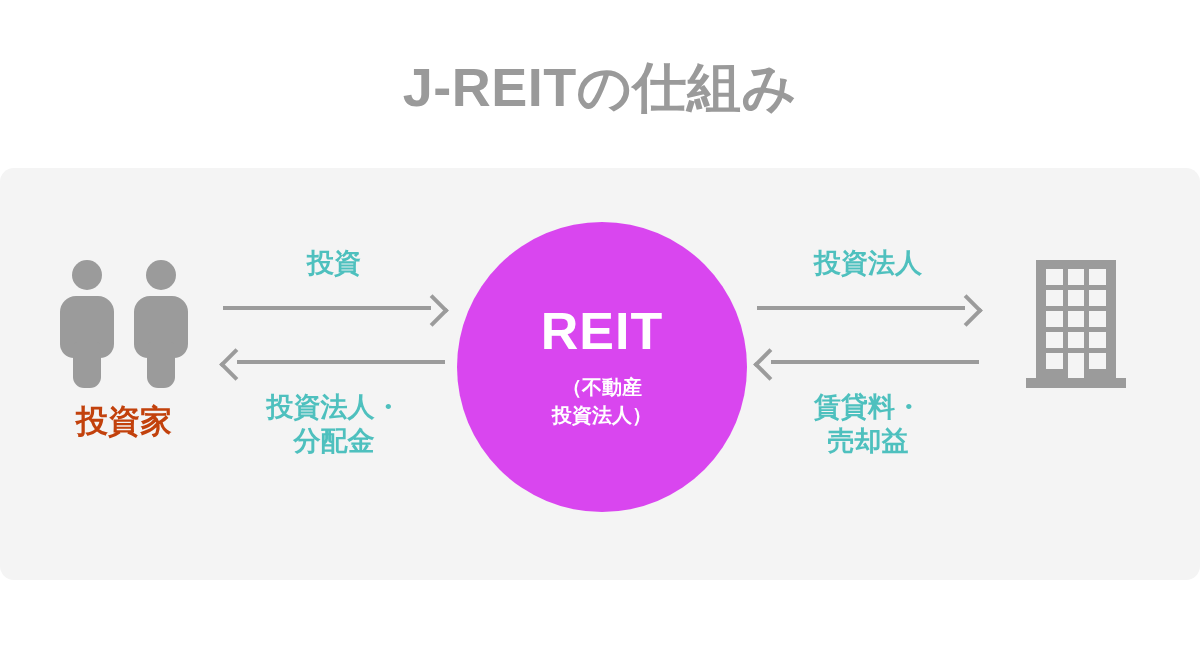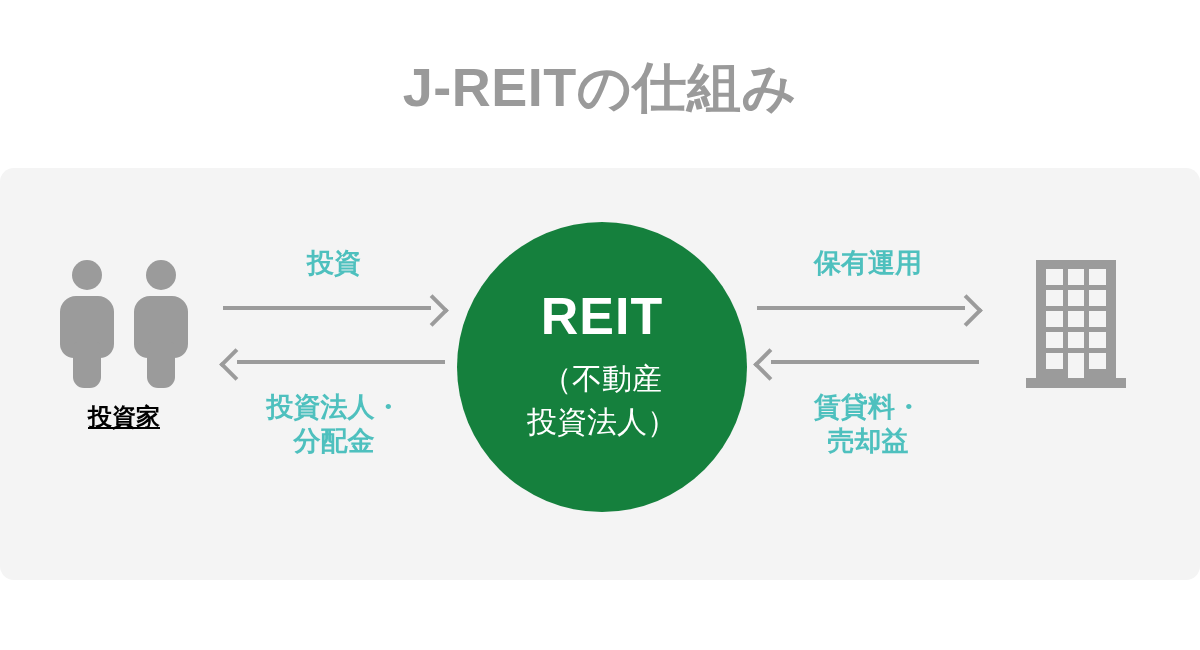--- a/index.html
+++ b/index.html
@@ -53,26 +53,25 @@
   .node.right { left: 976px; }
 
   .node-icon {
     height: 140px;
     display: flex;
     align-items: flex-end;
     justify-content: center;
   }
   .node-label {
     margin-top: 16px;
-    font-size: 24px;
-    font-weight: bold;
-    color: #000000;
+    font-size: 32px;
+    font-weight: bold;
+    color: #c2410c;
     line-height: 1.1;
     white-space: nowrap;
-    text-decoration: underline;
   }
 
   
   .people {
     display: flex;
     align-items: flex-end;
     gap: 20px;
   }
   .person {
     position: relative;
@@ -144,37 +143,37 @@
   }
 
   
   .reit-circle {
     position: absolute;
     left: 457px;
     top: 222px;
     width: 290px;
     height: 290px;
     border-radius: 50%;
-    background: #15803d;
+    background: #d946ef;
     display: flex;
     flex-direction: column;
     align-items: center;
     justify-content: center;
     color: #ffffff;
   }
   .reit-title {
     font-size: 52px;
     font-weight: bold;
     letter-spacing: 1px;
     line-height: 1;
     margin-bottom: 16px;
   }
   .reit-sub {
-    font-size: 30px;
-    font-weight: normal;
+    font-size: 20px;
+    font-weight: bold;
     line-height: 1.42;
     text-align: center;
     white-space: pre-line;
   }
 
   
   .flow {
     position: absolute;
     top: 246px;
     width: 222px;
@@ -257,21 +256,21 @@
 分配金</div>
 </div>
 
 <div class="reit-circle">
   <div class="reit-title">REIT</div>
   <div class="reit-sub">（不動産
 投資法人）</div>
 </div>
 
 <div class="flow right">
-  <div class="flow-caption top">保有運用</div>
+  <div class="flow-caption top">投資法人</div>
   <div class="arrow to-right">
     <span class="shaft"></span>
     <span class="head"></span>
   </div>
   <div class="arrow to-left">
     <span class="shaft"></span>
     <span class="head"></span>
   </div>
   <div class="flow-caption bottom">賃貸料・
 売却益</div>

